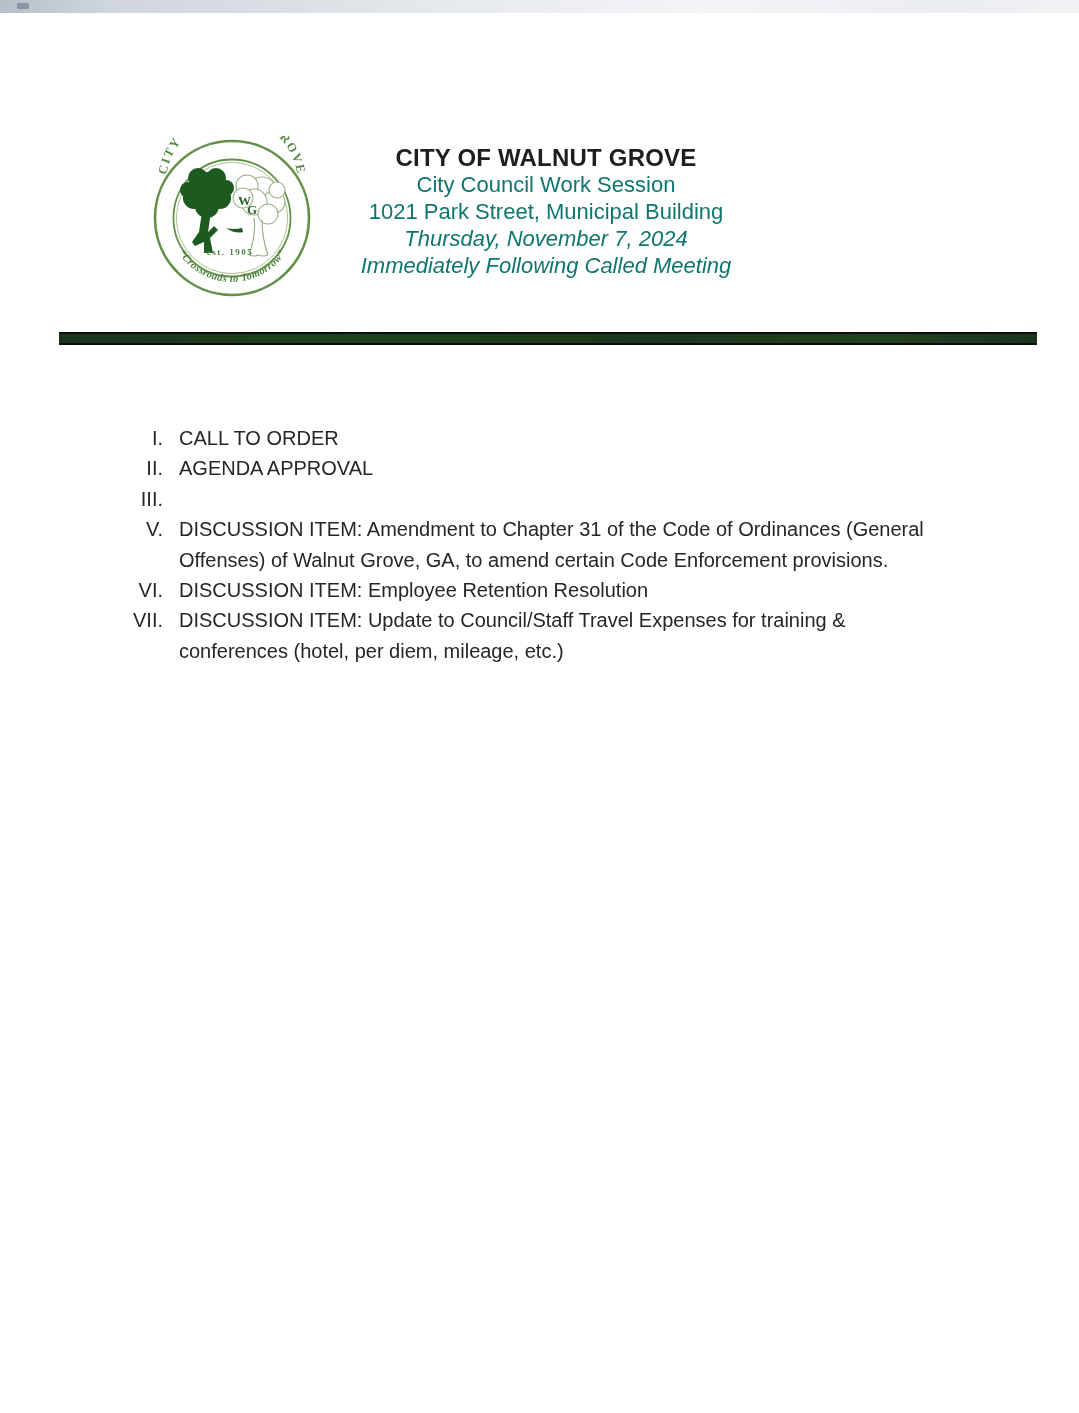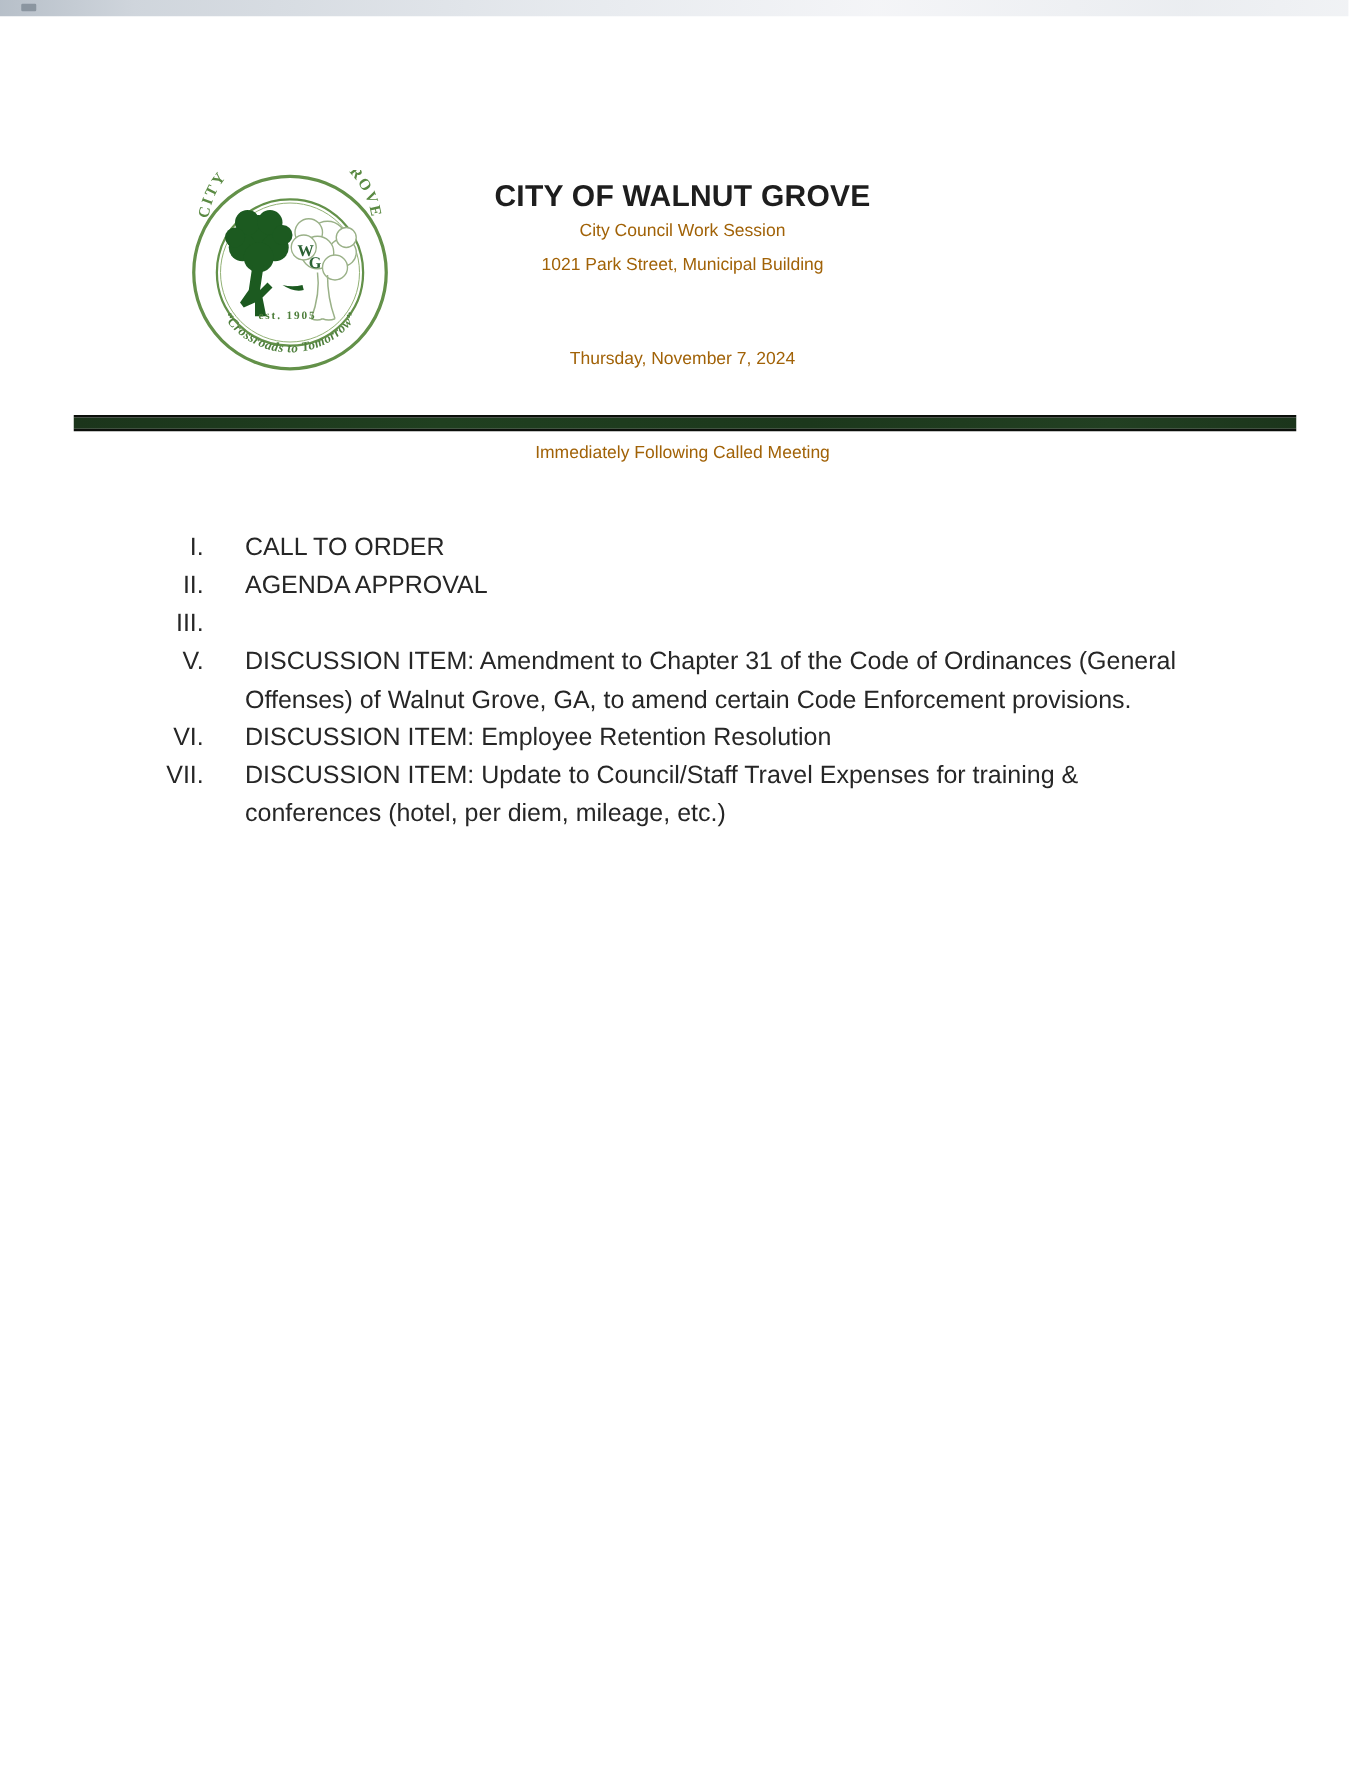--- a/index.html
+++ b/index.html
@@ -21,35 +21,35 @@
   .scan-dash{
     position:absolute;top:3px;left:17px;width:12px;height:6px;
     background:#7e8995;border-radius:1px;opacity:.8;
   }
   .seal{position:absolute;left:150px;top:136px;width:164px;height:164px;}
   .header-text{
     position:absolute;top:144px;left:13px;width:1066px;
     text-align:center;
   }
   .h-title{font-size:24px;font-weight:700;line-height:27px;color:#1e1e1e;letter-spacing:.2px;}
-  .h-line{font-size:14px;line-height:27px;color:#a16207;}
-  .italic{margin-top:48px;}
+  .h-line{font-size:22px;line-height:27px;color:#0f766e;}
+  .italic{font-style:italic;}
   .divider{
     position:absolute;top:332px;left:59px;width:978px;height:9px;
     background:linear-gradient(to right,#1b351b,#204020 30%,#1c381c 60%,#224022 85%,#1b351b);
     border-top:2px solid #0b0f0a;
     border-bottom:2px solid #0b0f0a;
   }
   .agenda{position:absolute;top:423px;left:0;width:1079px;}
   .agenda-row{display:flex;align-items:flex-start;}
   .num{
     flex:none;width:163px;text-align:right;
     font-size:20px;line-height:30.4px;color:#262626;
   }
-  .txt{margin-left:33px;width:820px;}
+  .txt{margin-left:16px;width:820px;}
   .line{font-size:20px;line-height:30.4px;color:#262626;white-space:nowrap;}
 </style>
 </head>
 <body>
 
 <div class="page">
 
   <div class="scan-band"></div>
   <div class="scan-dash"></div>
 

